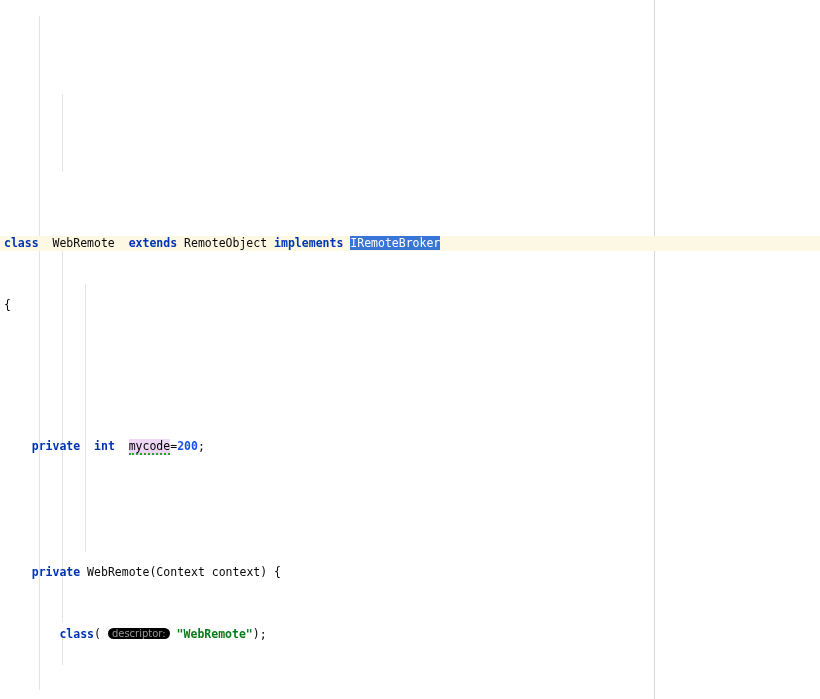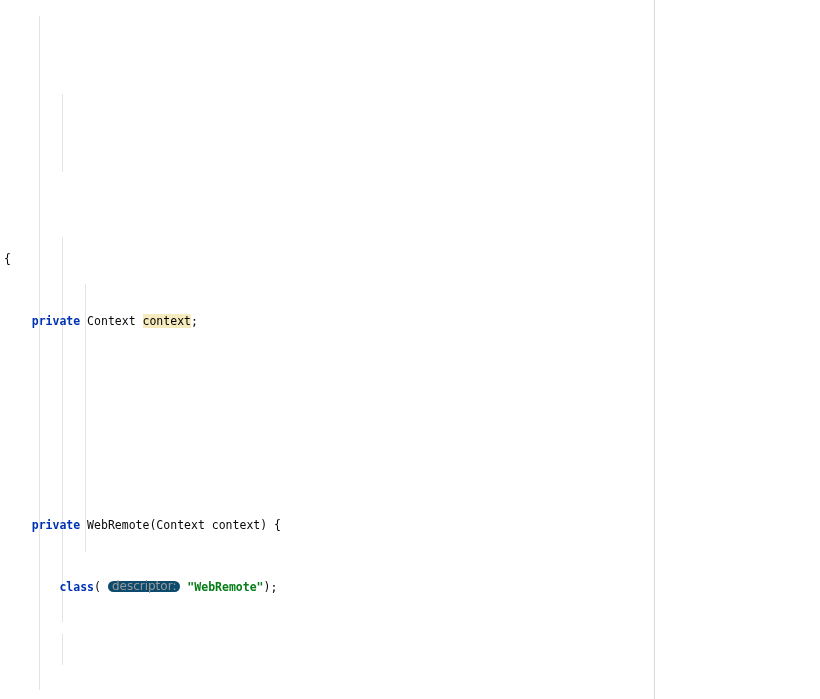--- a/index.html
+++ b/index.html
@@ -56,25 +56,25 @@
   .str     { color: #067d17; font-weight: bold; }
   .num     { color: #1750eb; font-weight: bold; }
   .ctxhl   { background: #f6ebbe; }
   .mycodehl{
     background: #eed7f5;
     border-bottom: 2px dotted #27a327;
   }
   .sel     { background: #3875d6; color: #ffffff; }
   .hint {
     display: inline-block;
-    background: #0c4a6e;
+    background: #000000;
     color: #9a9a9a;
     border-radius: 7px;
     padding: 0px 4px;
-    font-size: 12px;
+    font-size: 10px;
     line-height: 11px;
     vertical-align: 1px;
     font-family: "DejaVu Sans", "Liberation Sans", sans-serif;
   }
 </style>
 </head>
 <body>
 
 <div id="editor">
 
@@ -82,27 +82,28 @@
 
   
   <div class="guide" style="left:39px;  top:16px;  height:674px;"></div>
   <div class="guide" style="left:62px;  top:94px;  height:78px;"></div>
   <div class="guide" style="left:62px;  top:237px; height:385px;"></div>
   <div class="guide" style="left:62px;  top:634px; height:31px;"></div>
   <div class="guide" style="left:85px;  top:284px; height:268px;"></div>
 
   <div class="code-lines">
 
+    <div class="line current"><span class="kw">class</span><span class="plain">  </span><span class="type">WebRemote</span><span class="plain">  </span><span class="kw">extends</span><span class="plain"> </span><span class="type">RemoteObject</span><span class="plain"> </span><span class="kw">implements</span><span class="plain"> </span><span class="sel">IRemoteBroker</span></div>
 
     <div class="line"><span class="plain">{</span></div>
 
-    <div class="line"><span class="plain">    </span><span class="kw">private</span><span class="plain"> </span><span class="type">Context</span><span class="plain"> </span><span class="ctxhl">context</span><span class="plain">;</span></div>
 
     <div class="line"> </div>
 
+    <div class="line"><span class="plain">    </span><span class="kw">private</span><span class="plain">  </span><span class="kw">int</span><span class="plain">  </span><span class="mycodehl">mycode</span><span class="plain">=</span><span class="num">200</span><span class="plain">;</span></div>
 
     <div class="line"> </div>
 
     <div class="line"><span class="plain">    </span><span class="kw">private</span><span class="plain"> </span><span class="type">WebRemote</span><span class="plain">(</span><span class="type">Context</span><span class="plain"> </span><span class="plain">context</span><span class="plain">) {</span></div>
 
     <div class="line"><span class="plain">        </span><span class="kw">class</span><span class="plain">( </span><span class="hint">descriptor:</span><span class="plain"> </span><span class="str">"WebRemote"</span><span class="plain">);</span></div>
 
     
 
     

